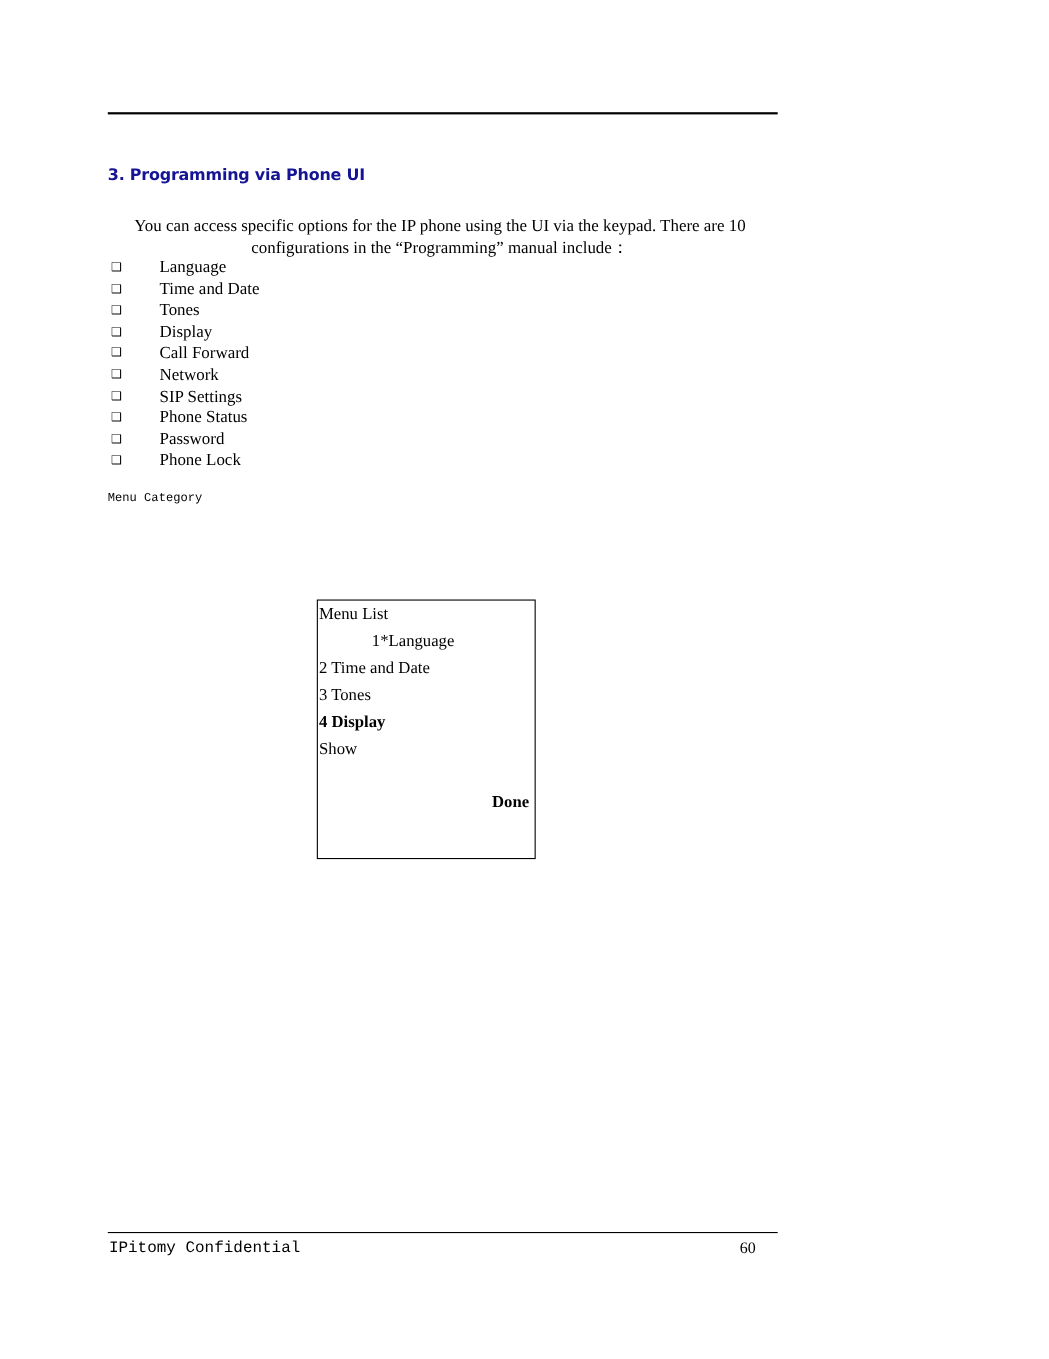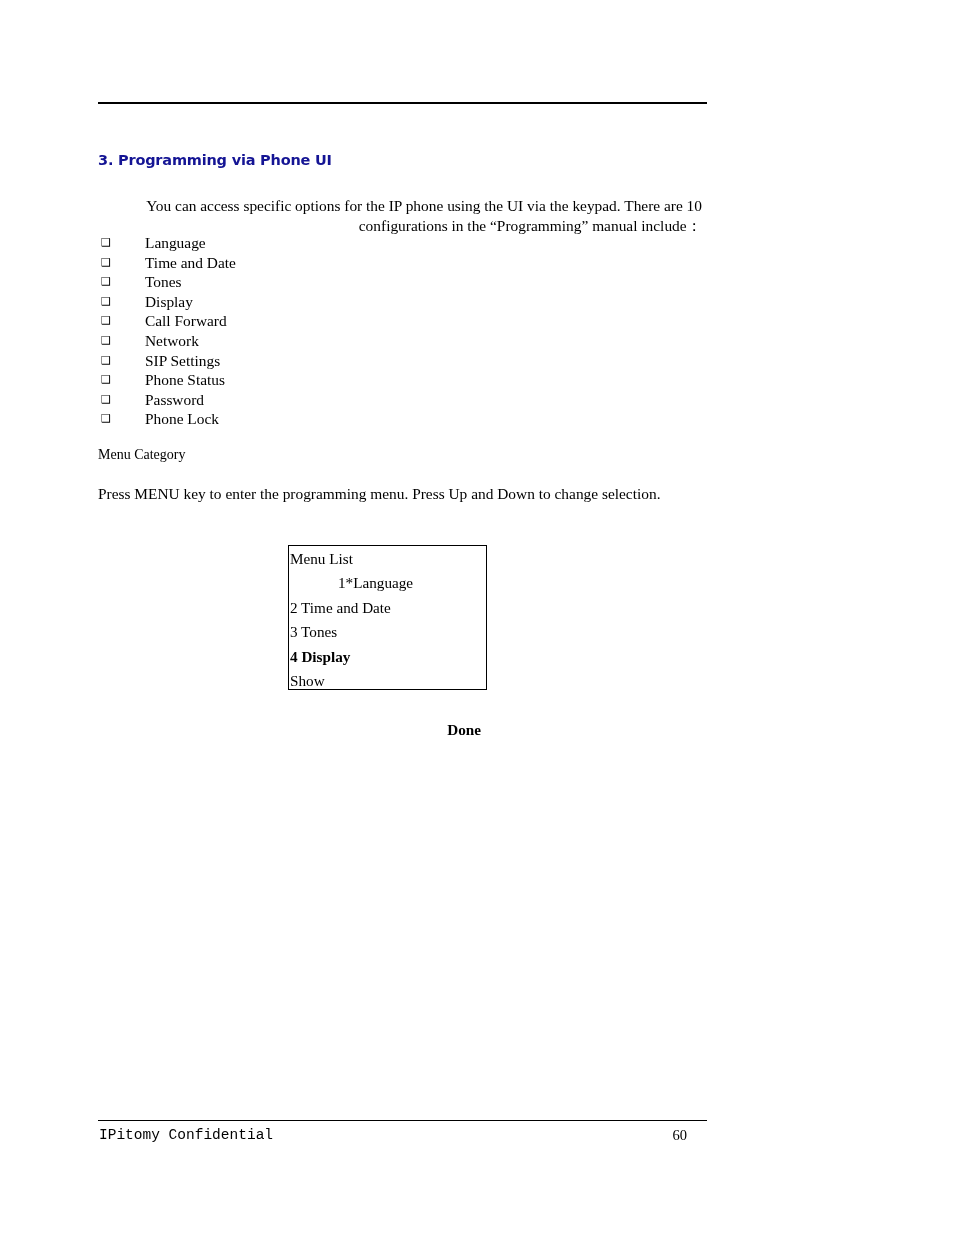--- a/index.html
+++ b/index.html
@@ -50,21 +50,21 @@
 
   
   .intro-paragraph {
     position: absolute;
     left: 94px;
     top: 196px;
     width: 604px;
     font-family: "Liberation Serif", serif;
     font-size: 15.4px;
     line-height: 19.5px;
-    text-align: right;
+    text-align: center;
     color: #000000;
   }
 
   
   .bullet-list {
     position: absolute;
     left: 94px;
     top: 233px;
     width: 500px;
   }
@@ -92,22 +92,22 @@
     color: #000000;
     white-space: nowrap;
     margin-left: 16px;
   }
 
   
   .menu-category-heading {
     position: absolute;
     left: 94px;
     top: 447px;
-    font-family: Liberation Serif, serif;
-    font-size: 14px;
+    font-family: Liberation Mono, monospace;
+    font-size: 11px;
     color: #000000;
     white-space: nowrap;
   }
 
   
   .instruction-line {
     position: absolute;
     left: 94px;
     top: 484px;
     width: 604px;
@@ -116,21 +116,21 @@
     line-height: 19.5px;
     color: #000000;
   }
 
   
   .phone-screen {
     position: absolute;
     left: 284px;
     top: 545px;
     width: 199px;
-    height: 145px;
+    height: 236px;
     border: 1px solid #000000;
     background: #ffffff;
     box-sizing: border-box;
   }
   .screen-line {
     position: absolute;
     left: 1px;
     font-family: "Liberation Serif", serif;
     font-size: 15.2px;
     line-height: 17px;
@@ -249,21 +249,20 @@
 
     <div class="bullet-row">
       <span class="bullet-marker">❑</span>
       <span class="bullet-label">Phone Lock</span>
     </div>
 
   </div>
 
   <div class="menu-category-heading">Menu Category</div>
 
-  <div class="instruction-line">Press MENU key to enter the programming menu. Press Up and Down to change selection.</div>
 
   <div class="phone-screen">
     <div class="screen-line" style="top:4px;">Menu List</div>
     <div class="screen-line" style="top:28px;margin-left:48px;">1*Language</div>
     <div class="screen-line" style="top:53px;">2 Time and Date</div>
     <div class="screen-line" style="top:77px;">3 Tones</div>
     <div class="screen-line" style="top:102px;font-weight:bold;">4 Display</div>
     <div class="screen-line" style="top:126px;">Show</div>
     <div class="screen-line softkey-right" style="top:175px;font-weight:bold;">Done</div>
   </div>

